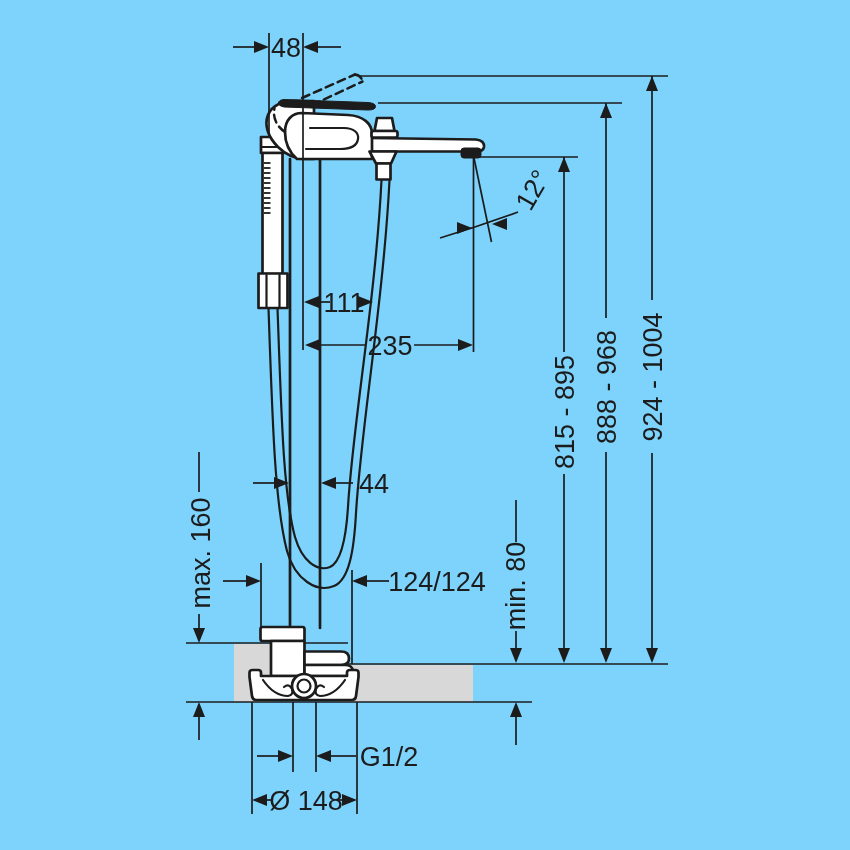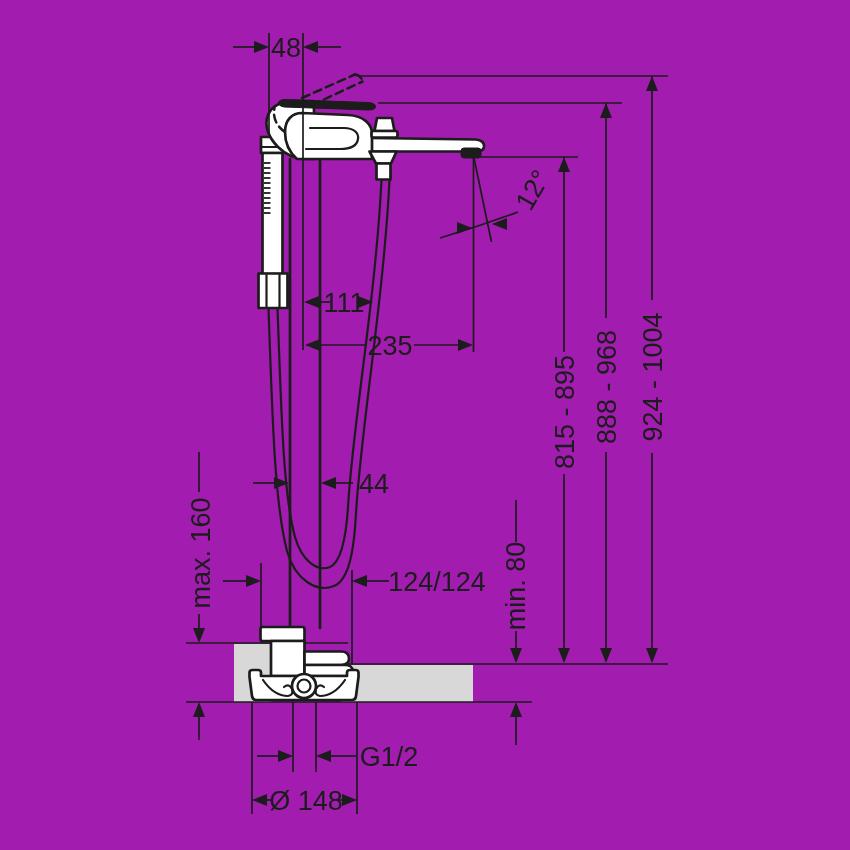--- a/index.html
+++ b/index.html
@@ -1,16 +1,16 @@
 <!DOCTYPE html>
 <html><head>
 <meta charset="utf-8">
 <style>
   html,body{margin:0;padding:0;background:#ffffff;}
-  .stage{width:850px;height:850px;position:relative;background:#a21caf;overflow:hidden;}
+  .stage{width:850px;height:850px;position:relative;background:#7dd3fc;overflow:hidden;}
   svg{display:block;}
   text{font-family:"Liberation Sans", sans-serif;fill:#1c1c1c;}
   .dimtxt{font-size:27px;}
   .dimline{stroke:#1c1c1c;stroke-width:1.7;fill:none;}
   .thick{stroke:#1c1c1c;stroke-width:2.7;fill:none;stroke-linejoin:round;stroke-linecap:round;}
   .thickw{stroke:#1c1c1c;stroke-width:2.7;fill:#ffffff;stroke-linejoin:round;}
   .thin2{stroke:#1c1c1c;stroke-width:2.2;fill:none;stroke-linecap:round;}
   .dash{stroke:#1c1c1c;stroke-width:2.5;fill:none;stroke-dasharray:8 5;stroke-linecap:round;}
   .arrow{fill:#1c1c1c;stroke:none;}
   .blackfill{fill:#1c1c1c;stroke:#1c1c1c;stroke-width:1;}

